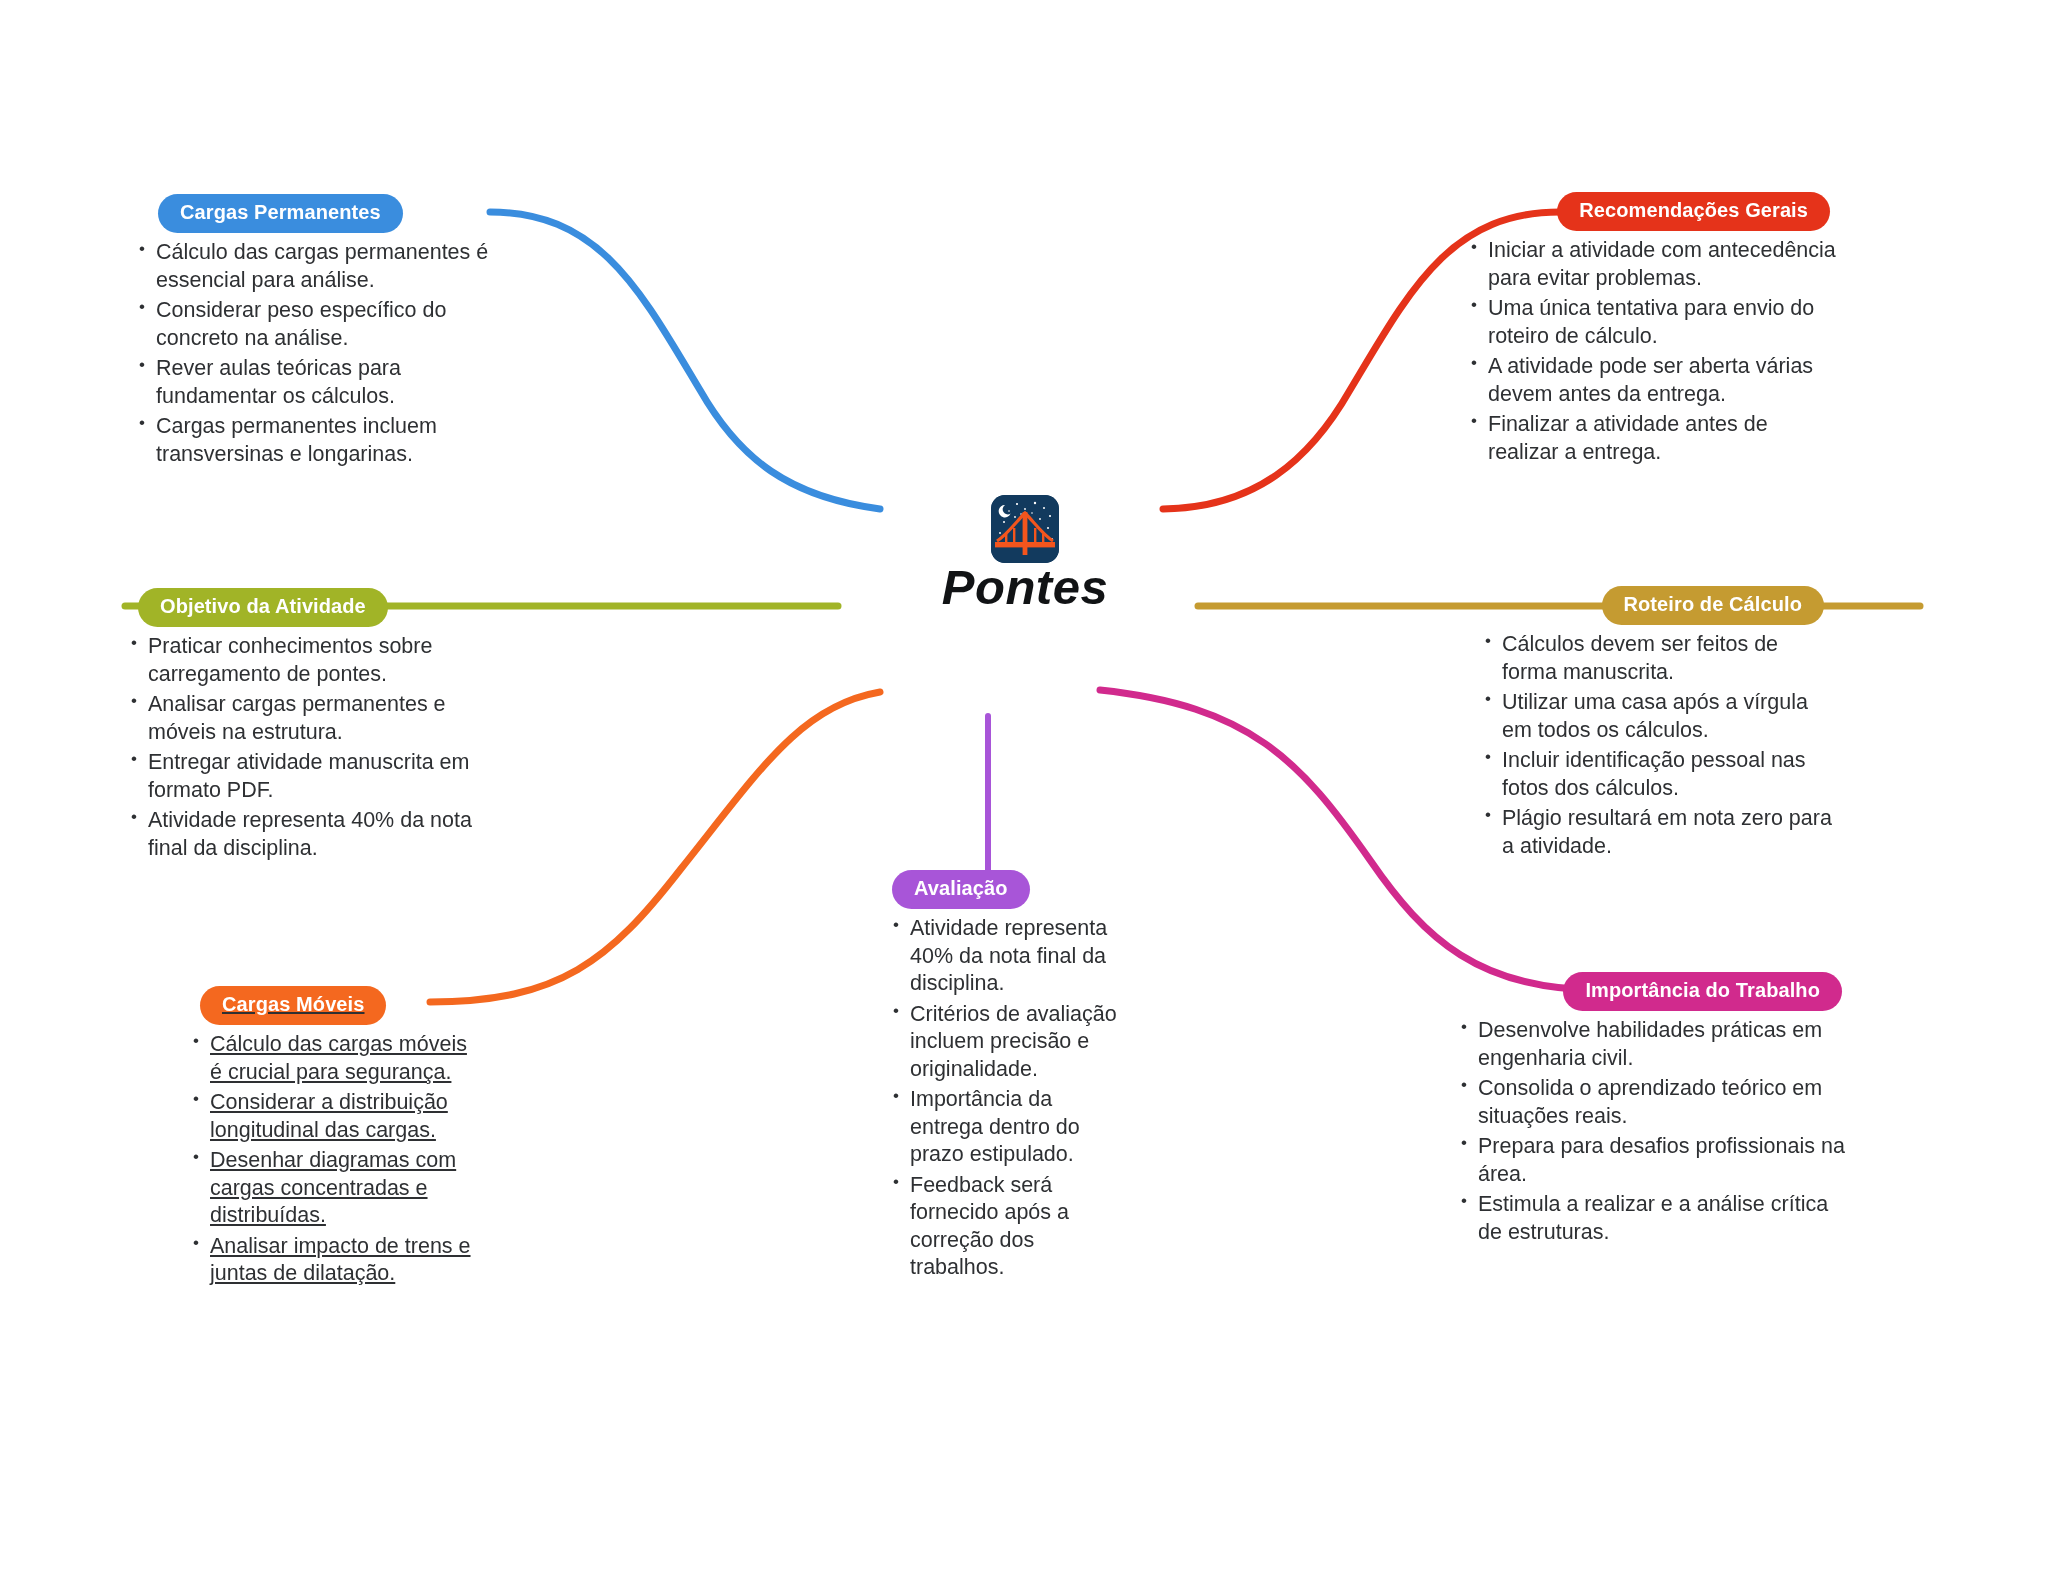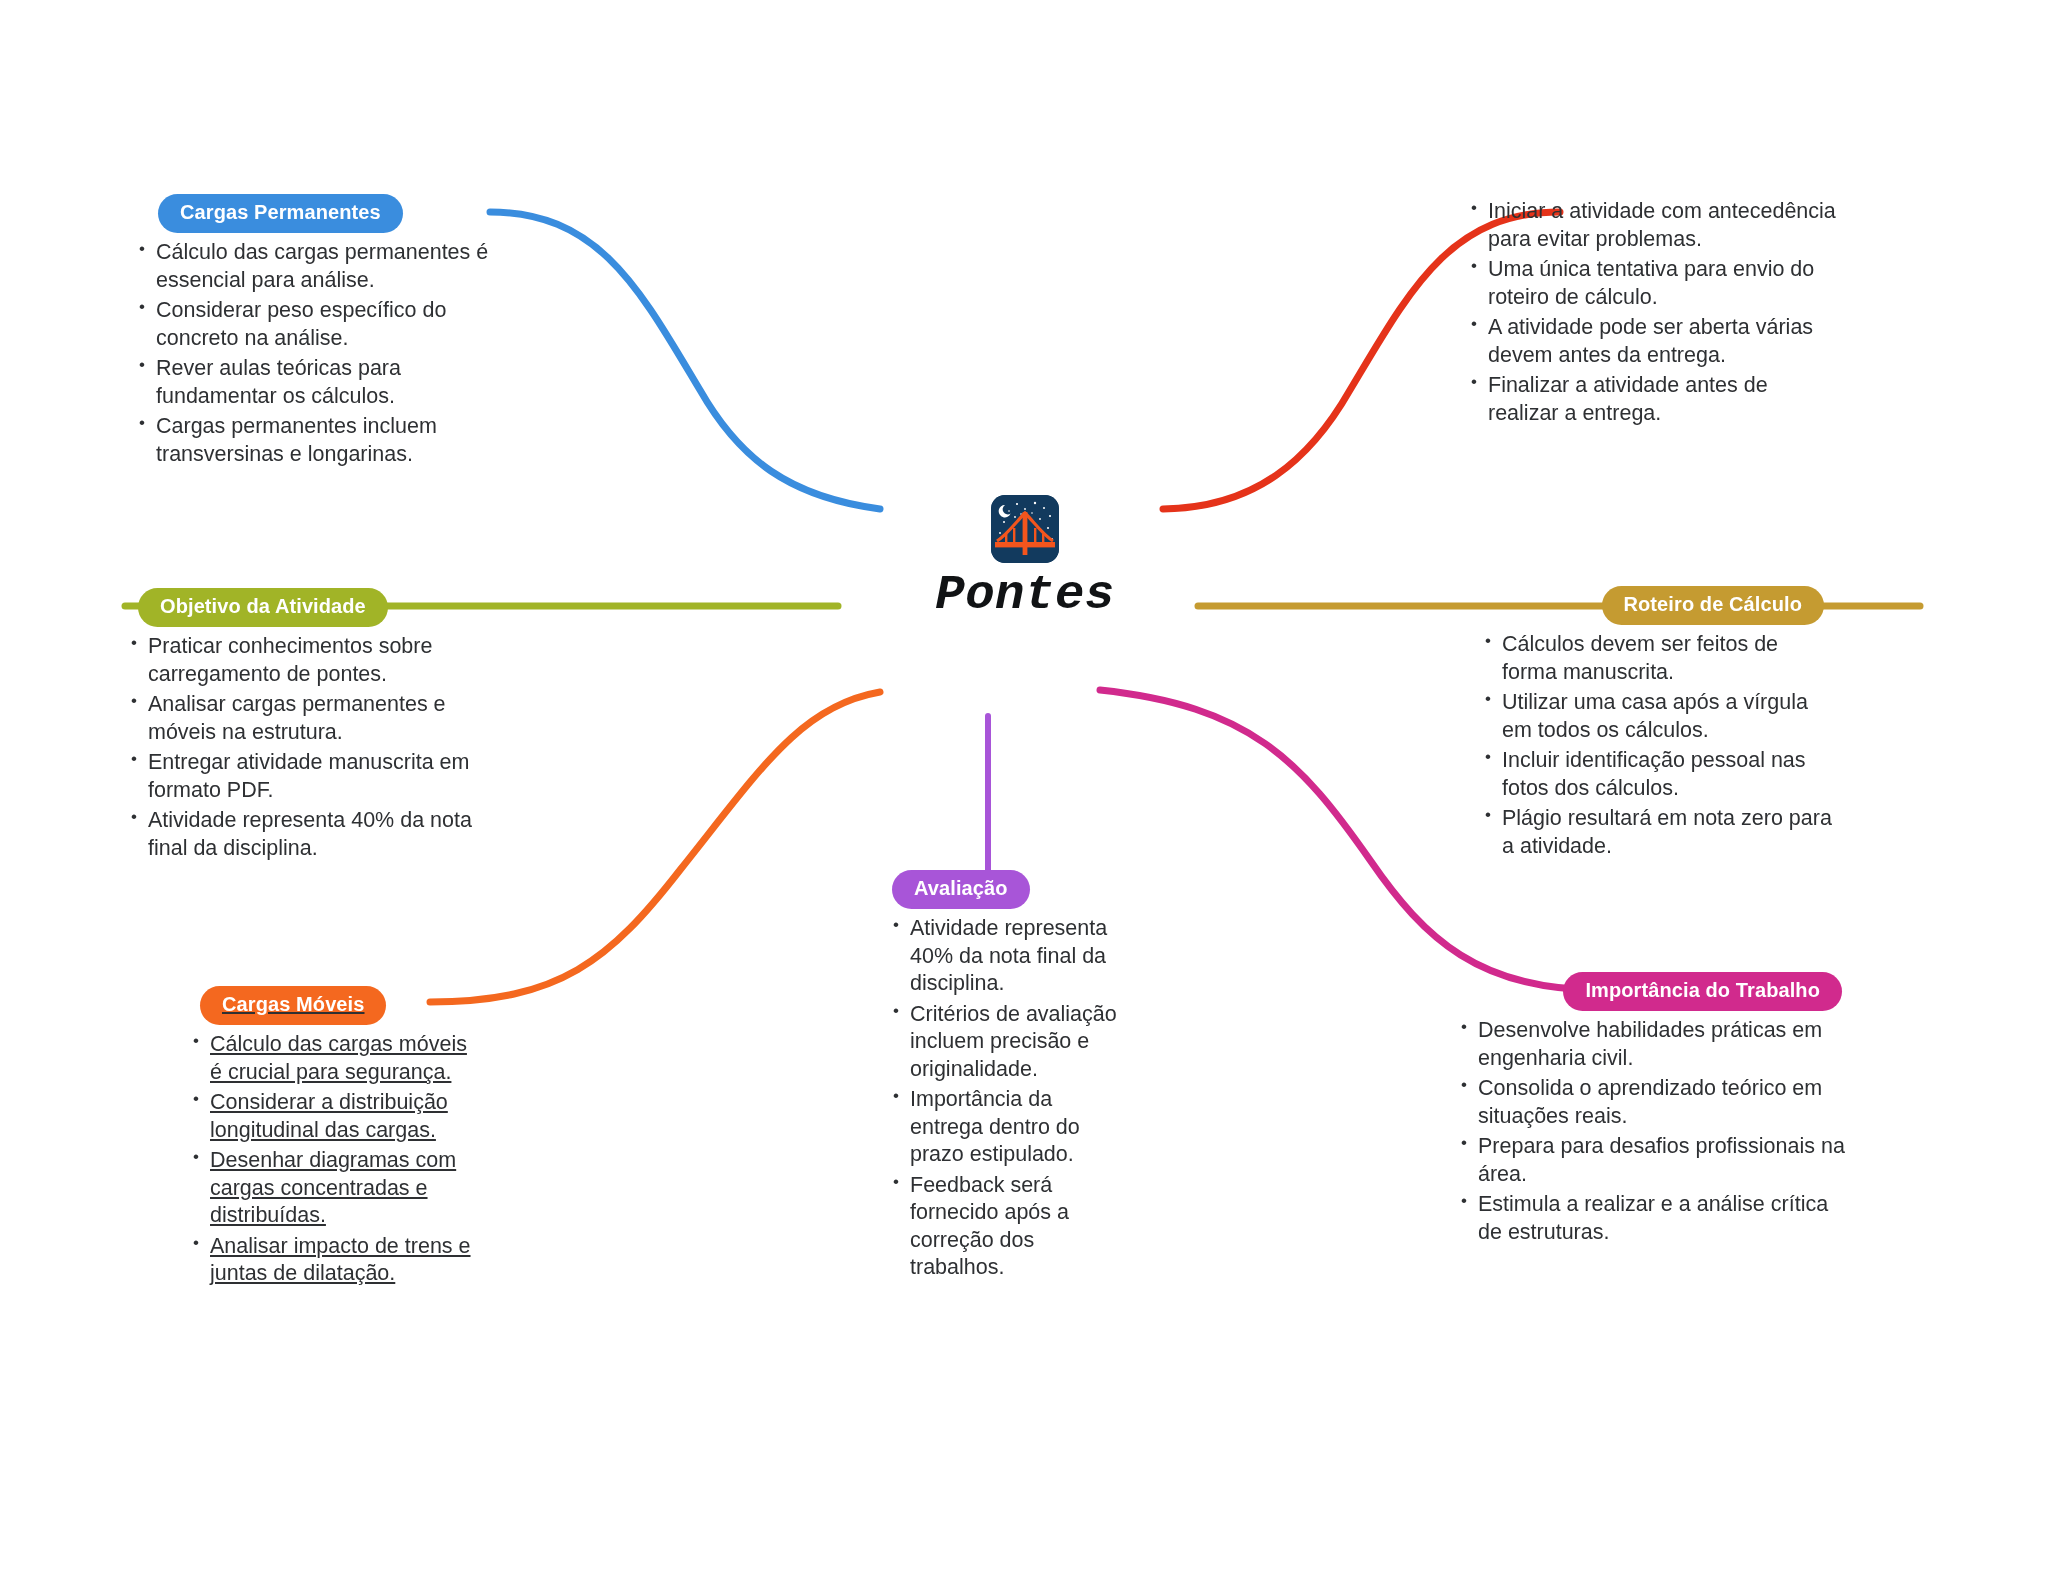--- a/index.html
+++ b/index.html
@@ -12,23 +12,23 @@
   #canvas{position:absolute;inset:0;width:2048px;height:1569px;}
   #connectors{position:absolute;left:0;top:0;width:2048px;height:1569px;pointer-events:none;}
 
   
   .center{
     position:absolute;left:880px;top:495px;width:290px;
     display:flex;flex-direction:column;align-items:center;
   }
   .bridge-icon{width:68px;height:68px;border-radius:14px;background:#123a5e;position:relative;overflow:hidden;display:block;}
   .center-title{
-    font-family:Liberation Mono, monospace;
+    font-family:Liberation Sans, sans-serif;
     font-style:italic;font-weight:700;font-size:49px;letter-spacing:.5px;
-    color:#111315;margin-top:8px;line-height:1;white-space:nowrap;
+    color:#111315;line-height:1;white-space:nowrap;
   }
 
   
   .node{position:absolute;}
   .pill{
     display:inline-block;border-radius:999px;
     padding:7px 22px 9px 22px;
     color:#ffffff;font-weight:700;font-size:20px;letter-spacing:.1px;
     white-space:nowrap;line-height:1.15;
   }
@@ -160,20 +160,23 @@
     </div>
     <ul class="bullets">
       <li>Atividade representa 40% da nota final da disciplina.</li>
       <li>Critérios de avaliação incluem precisão e originalidade.</li>
       <li>Importância da entrega dentro do prazo estipulado.</li>
       <li>Feedback será fornecido após a correção dos trabalhos.</li>
     </ul>
   </div>
 
   <div class="node" id="node-recomendacoes">
+    <div class="pill-wrap right">
+      <span class="pill" style="background:#e5331a">Recomendações Gerais</span>
+    </div>
     <ul class="bullets">
       <li>Iniciar a atividade com antecedência para evitar problemas.</li>
       <li>Uma única tentativa para envio do roteiro de cálculo.</li>
       <li>A atividade pode ser aberta várias devem antes da entrega.</li>
       <li>Finalizar a atividade antes de realizar a entrega.</li>
     </ul>
   </div>
 
   <div class="node" id="node-roteiro">
     <div class="pill-wrap right">

